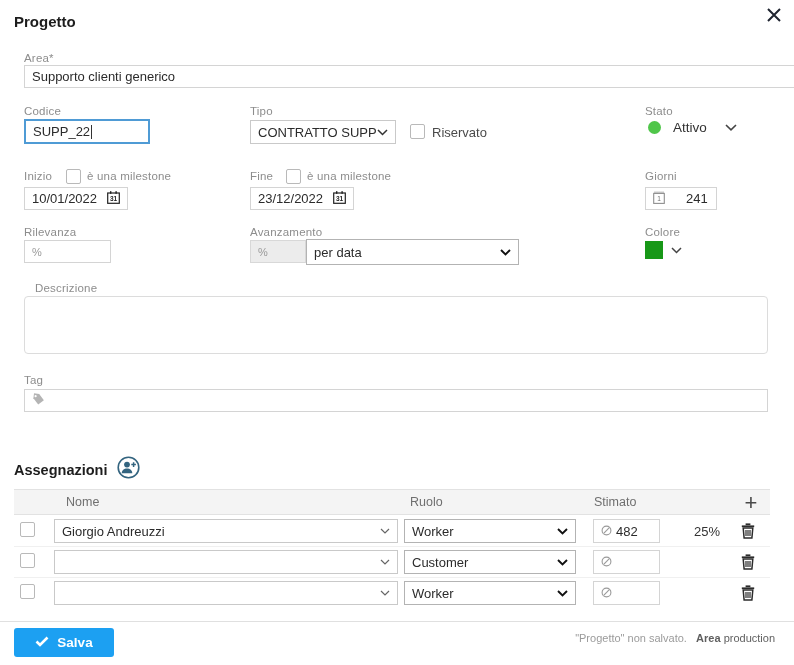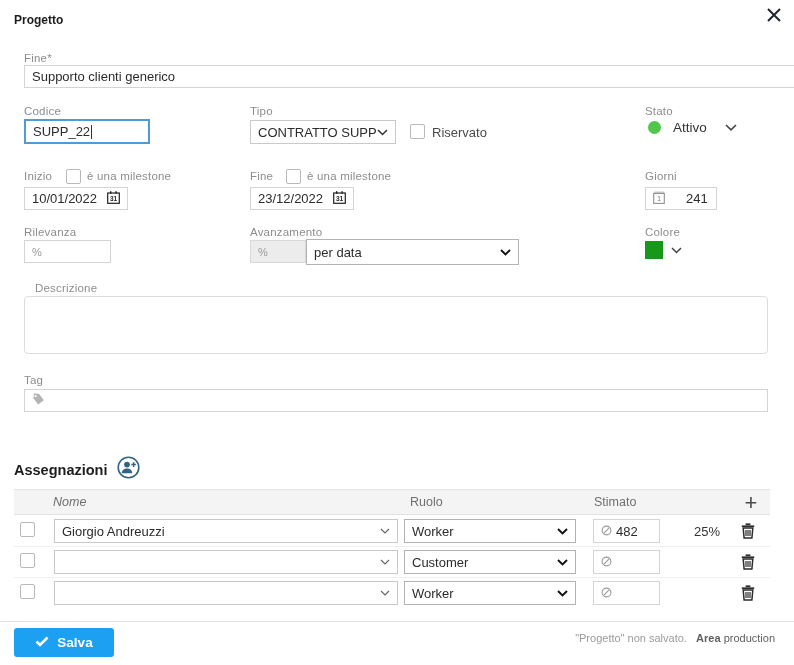--- a/index.html
+++ b/index.html
@@ -7,21 +7,21 @@
   body { font-family: "Liberation Sans", sans-serif; color:#222; position:relative; }
   .abs { position:absolute; }
   .lbl { font-size:11.5px; color:#8d8d8d; letter-spacing:.2px; }
   .inp { border:1px solid #d4d4d4; background:#fff; height:23px; font-size:13px;
          color:#2b2b2b; padding:0 7px; display:flex; align-items:center; }
   .inp-focus { border:2px solid #4f9bd5; }
   .selectlike { border:1px solid #c9c9c9; background:#fff; height:24px; font-size:13px;
          color:#2b2b2b; padding:0 7px; display:flex; align-items:center; justify-content:space-between; cursor:pointer; }
   .chk { width:15px; height:15px; border:1px solid #b9b9b9; border-radius:2px; background:#fff; display:inline-block; cursor:pointer; }
   .chev { display:inline-flex; align-items:center; }
-  .title { font-size:12px; font-weight:700; color:#1d1d1d; }
+  .title { font-size:15px; font-weight:700; color:#1d1d1d; }
   .section-title { font-size:14.5px; font-weight:700; color:#1d1d1d; }
   .pct-prefix { color:#9a9a9a; font-size:11px; margin-right:5px; }
   .thead { position:absolute; left:14px; top:489px; width:756px; height:26px;
            background:#f4f4f4; border-top:1px solid #e2e2e2; border-bottom:1px solid #e2e2e2; }
   .th { position:absolute; top:5px; font-size:12.5px; color:#6f6f6f; }
   .row-sep { position:absolute; left:14px; width:756px; border-bottom:1px solid #f0f0f0; }
   .trash-btn, .plus-btn { cursor:pointer; background:none; border:none; display:flex; align-items:center; justify-content:center; }
   .plus-btn { font-size:22px; font-weight:400; color:#4a4a4a; line-height:18px; }
   .save-btn { border:none; border-radius:3px; color:#fff; font-size:13.5px; font-weight:700;
               display:flex; align-items:center; justify-content:center; gap:8px; cursor:pointer;
@@ -40,21 +40,21 @@
 </head>
 <body>
 
 <div class="abs title" style="left:14px; top:13px;">Progetto</div>
 <div class="abs" style="left:766px; top:7px; width:18px; height:18px; cursor:pointer;">
   <svg width="16" height="16" viewBox="0 0 16 16">
       <path d="M2 2 L14 14 M14 2 L2 14" stroke="#1f2430" stroke-width="2" fill="none"></path>
     </svg>
 </div>
 
-<div class="abs lbl" style="left:24px; top:52px;">Fine*</div>
+<div class="abs lbl" style="left:24px; top:52px;">Area*</div>
 <div class="abs inp" style="left:24px; top:65px; width:788px;">
   <span>Supporto clienti generico</span>
 </div>
 
 <div class="abs lbl" style="left:24px; top:105px;">Codice</div>
 <div class="abs inp inp-focus" style="left:24px; top:119px; width:126px; height:25px;">
   <span>SUPP_22</span>
     <span class="caret"></span>
 </div>
 
@@ -173,21 +173,21 @@
     <svg width="23" height="23" viewBox="0 0 23 23">
         <circle cx="11.5" cy="11.5" r="10.3" fill="none" stroke="#33647f" stroke-width="1.6"></circle>
         <circle cx="10" cy="8.6" r="2.9" fill="#33647f"></circle>
         <path d="M4.7 17.2 c0-3.1 2.4-4.8 5.3-4.8 s5.3 1.7 5.3 4.8" fill="#33647f"></path>
         <path d="M16.6 6.3 v4.6 M14.3 8.6 h4.6" stroke="#33647f" stroke-width="1.5"></path>
       </svg>
   </span>
 </div>
 
 <div class="thead">
-  <span class="th" style="left:39px;font-style:italic;">Nome</span>
+  <span class="th" style="left:52px;">Nome</span>
   <span class="th" style="left:396px;">Ruolo</span>
   <span class="th" style="left:580px;">Stimato</span>
   <button class="plus-btn abs" style="left:726px; top:2px; width:22px; height:22px;">+</button>
 </div>
 
 <span class="abs chk" style="left:20px; top:522px;"></span>
 <div class="abs selectlike" style="left:54px; top:519px; width:344px;">
   <span>Giorgio Andreuzzi</span>
   <span class="chev">
       <svg width="10" height="6" viewBox="0 0 10 6">

